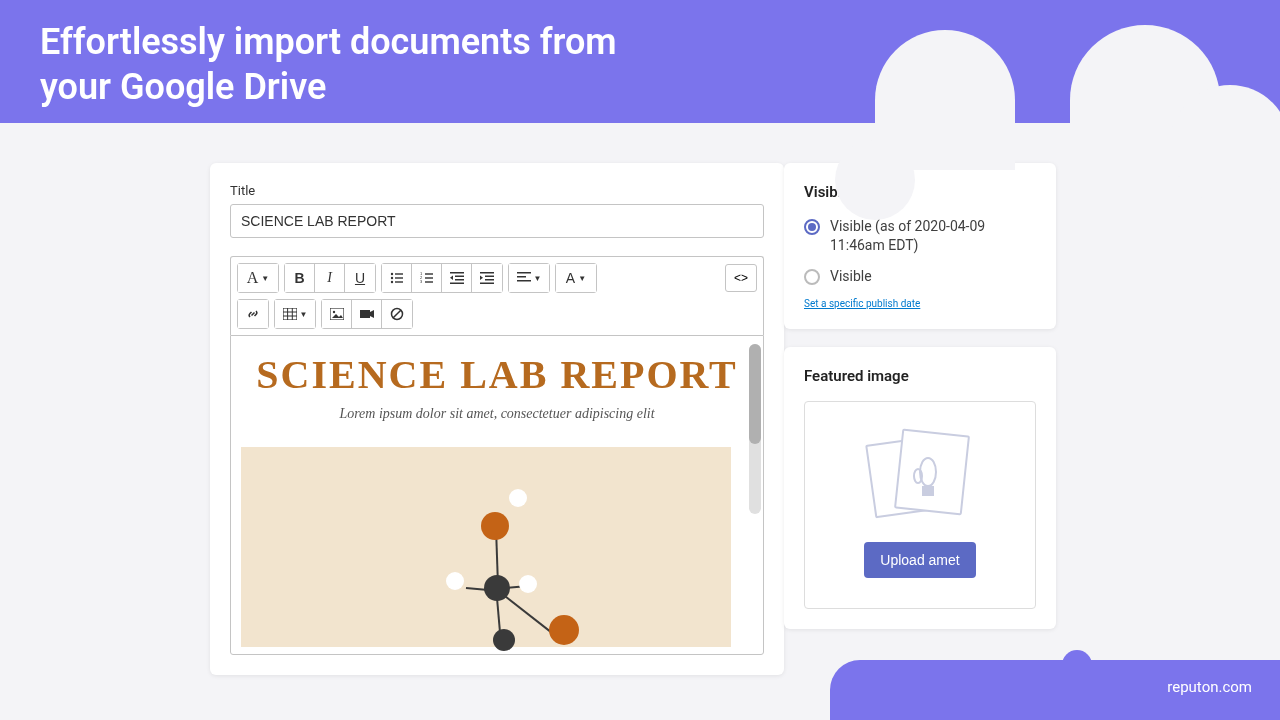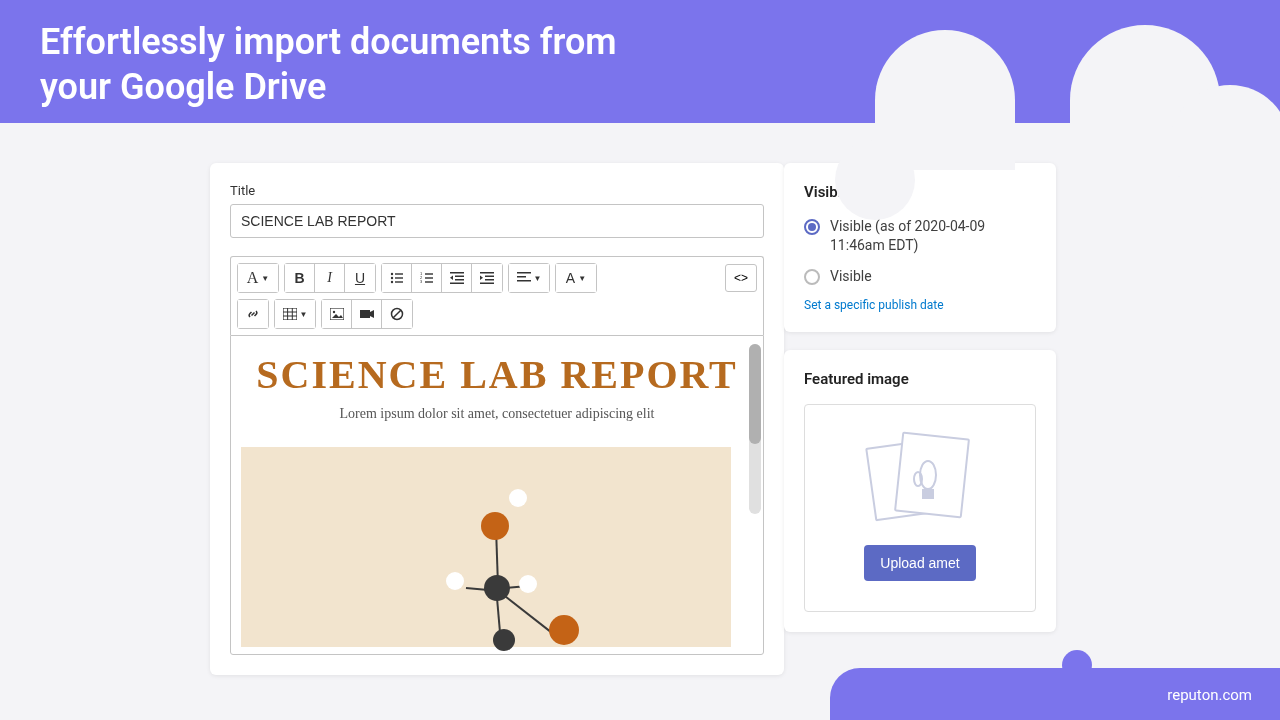--- a/index.html
+++ b/index.html
@@ -17,49 +17,49 @@
 .toolbar { border: 1px solid #c4c4c4; border-bottom: none; border-radius: 3px 3px 0 0; padding: 6px; display: flex; flex-wrap: wrap; gap: 5px; align-items: center; }
 .tb-group { display: flex; border: 1px solid #c4c4c4; border-radius: 3px; }
 .tb-btn { width: 30px; height: 28px; display: flex; align-items: center; justify-content: center; background: #fff; border: none; border-right: 1px solid #c4c4c4; cursor: pointer; font-size: 14px; color: #333; }
 .tb-btn:last-child { border-right: none; }
 .tb-btn.wide { width: 40px; gap: 3px; }
 .code-btn { margin-left: auto; border: 1px solid #c4c4c4; border-radius: 3px; width: 32px; height: 28px; display: flex; align-items: center; justify-content: center; background: #fff; cursor: pointer; font-size: 12px; }
 .toolbar-row2 { display: flex; gap: 5px; padding: 0 6px 6px 6px; border: 1px solid #c4c4c4; border-top: none; border-bottom: none; }
 .editor-content { border: 1px solid #c4c4c4; border-top: 1px solid #c4c4c4; border-radius: 0 0 3px 3px; height: 320px; overflow: hidden; position: relative; }
 .doc-preview { padding: 10px 10px 0 10px; position: relative; height: 100%; }
 .doc-title { font-family: Georgia, serif; text-align: center; font-size: 40px; font-weight: 700; color: #b66a1f; letter-spacing: 2px; margin-top: 5px; }
-.doc-subtitle { font-family: Georgia, serif; text-align: center; color: #555; font-size: 14px; margin-top: 8px; }
+.doc-subtitle { font-family: Georgia, serif; text-align: center; font-style: italic; color: #555; font-size: 14px; margin-top: 8px; }
 .doc-illustration { background: #f2e4ce; height: 200px; margin-top: 25px; position: relative; width: 490px; }
 .mol-node { position: absolute; border-radius: 50%; }
 .n-white-1 { width: 18px; height: 18px; background: #fff; top: 42px; left: 268px; }
 .n-orange-1 { width: 28px; height: 28px; background: #c46316; top: 65px; left: 240px; }
 .n-white-2 { width: 18px; height: 18px; background: #fff; top: 125px; left: 205px; }
 .n-dark-1 { width: 26px; height: 26px; background: #3a3a3a; top: 128px; left: 243px; }
 .n-white-3 { width: 18px; height: 18px; background: #fff; top: 128px; left: 278px; }
 .n-orange-2 { width: 30px; height: 30px; background: #c46316; top: 168px; left: 308px; }
 .n-dark-2 { width: 22px; height: 22px; background: #3a3a3a; top: 182px; left: 252px; }
 .mol-line { position: absolute; background: #3a3a3a; height: 2px; transform-origin: left center; }
 .scrollbar-track { position: absolute; right: 2px; top: 8px; width: 12px; height: 170px; background: #e0e0e0; border-radius: 6px; }
 .scrollbar-thumb { position: absolute; right: 2px; top: 8px; width: 12px; height: 100px; background: #b0b0b0; border-radius: 6px; }
 .side-col { width: 272px; display: flex; flex-direction: column; gap: 18px; }
 .side-card { background: #fff; border-radius: 6px; box-shadow: 0 1px 4px rgba(0,0,0,0.08); padding: 20px; }
 .card-heading { font-size: 15px; font-weight: 600; color: #222; margin-bottom: 16px; }
 .radio-row { display: flex; align-items: flex-start; gap: 10px; margin-bottom: 12px; }
 .radio-outer { width: 16px; height: 16px; border: 2px solid #5c6ac4; border-radius: 50%; display: flex; align-items: center; justify-content: center; flex-shrink: 0; margin-top: 2px; }
 .radio-outer.off { border-color: #bbb; }
 .radio-inner { width: 8px; height: 8px; background: #5c6ac4; border-radius: 50%; }
 .radio-label { font-size: 14px; color: #404040; line-height: 1.35; }
-.link-text { color: #007ace; font-size: 12px; margin-top: 12px; display: block; cursor: pointer; }
+.link-text { color: #007ace; font-size: 10px; margin-top: 12px; display: block; cursor: pointer; text-decoration: underline; }
 .img-drop { border: 1px solid #ddd; border-radius: 4px; padding: 30px 20px; text-align: center; }
 .img-placeholder { margin: 0 auto 20px auto; width: 100px; height: 90px; position: relative; }
 .frame-back { position: absolute; left: 0; top: 8px; width: 68px; height: 74px; border: 2px solid #c9cde0; background: #fff; transform: rotate(-8deg); border-radius: 2px; }
 .frame-front { position: absolute; left: 28px; top: 0; width: 68px; height: 80px; border: 2px solid #c9cde0; background: #fff; transform: rotate(6deg); border-radius: 2px; }
 .cactus { position: absolute; left: 38px; top: 18px; width: 40px; height: 48px; }
 .upload-btn { background: #5c6ac4; color: #fff; border: none; border-radius: 4px; padding: 10px 16px; font-size: 14px; cursor: pointer; }
-.footer-banner { position: absolute; bottom: 0; right: 0; background: #7b74ec; color: #fff; padding: 18px 28px 18px 60px; width: 450px; height: 52px; text-align: right; font-size: 15px; border-radius: 30px 0 0 0; }
+.footer-banner { position: absolute; bottom: 0; right: 0; background: #7b74ec; color: #fff; padding: 18px 28px 18px 60px; width: 450px; height: 60px; text-align: right; font-size: 15px; border-radius: 30px 0 0 0; }
 .footer-blob { position: absolute; bottom: 40px; right: 188px; width: 30px; height: 30px; background: #7b74ec; border-radius: 50%; }
 .caret { font-size: 8px; }
 </style>
 </head>
 <body>
 
 <div class="header-banner">
   <div class="header-title">Effortlessly import documents from your Google Drive</div>
 </div>
 <div class="blob1"></div>

